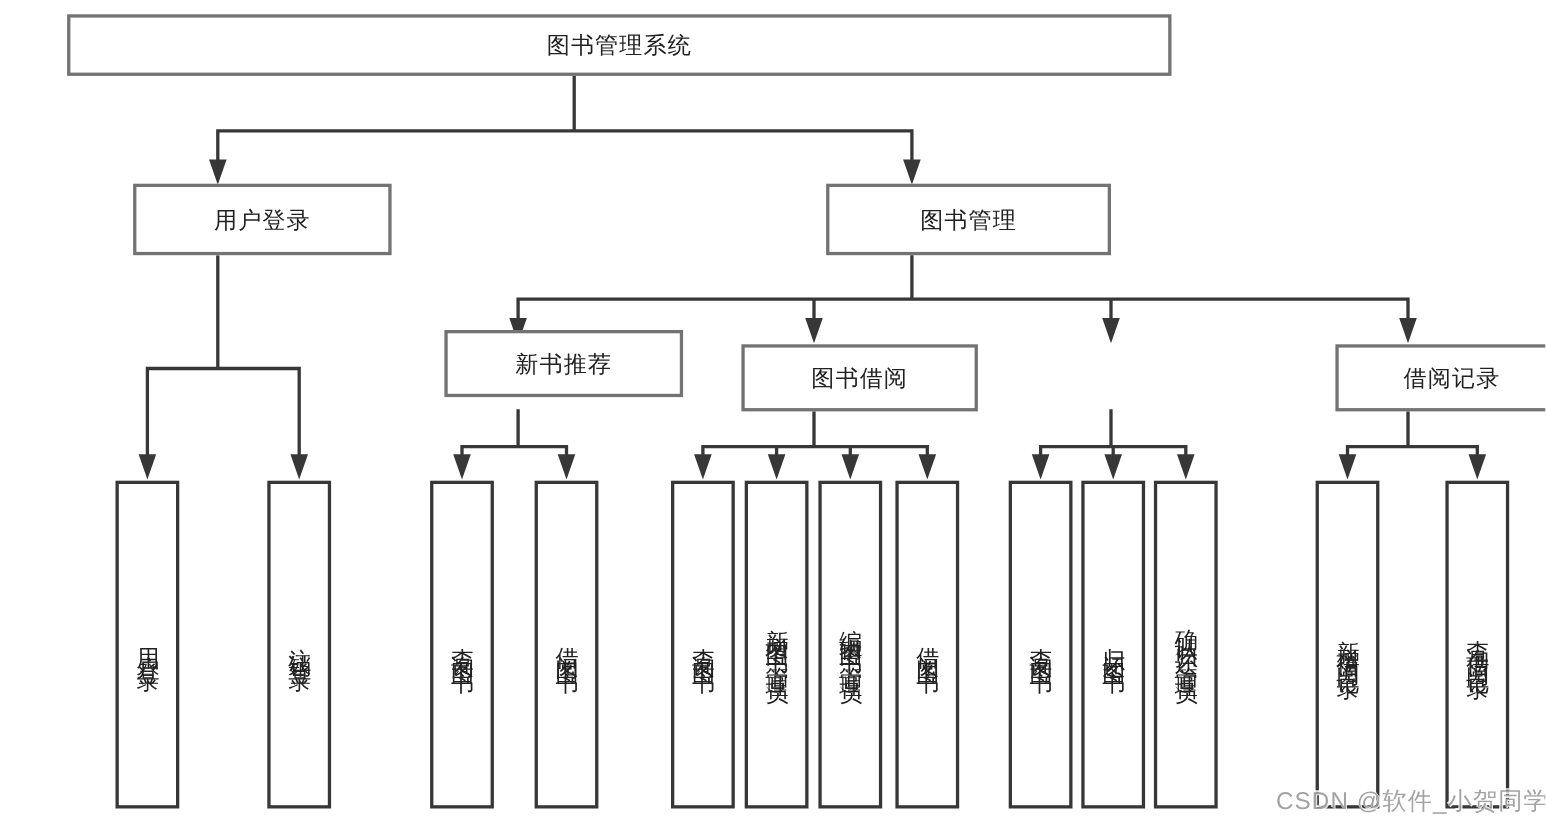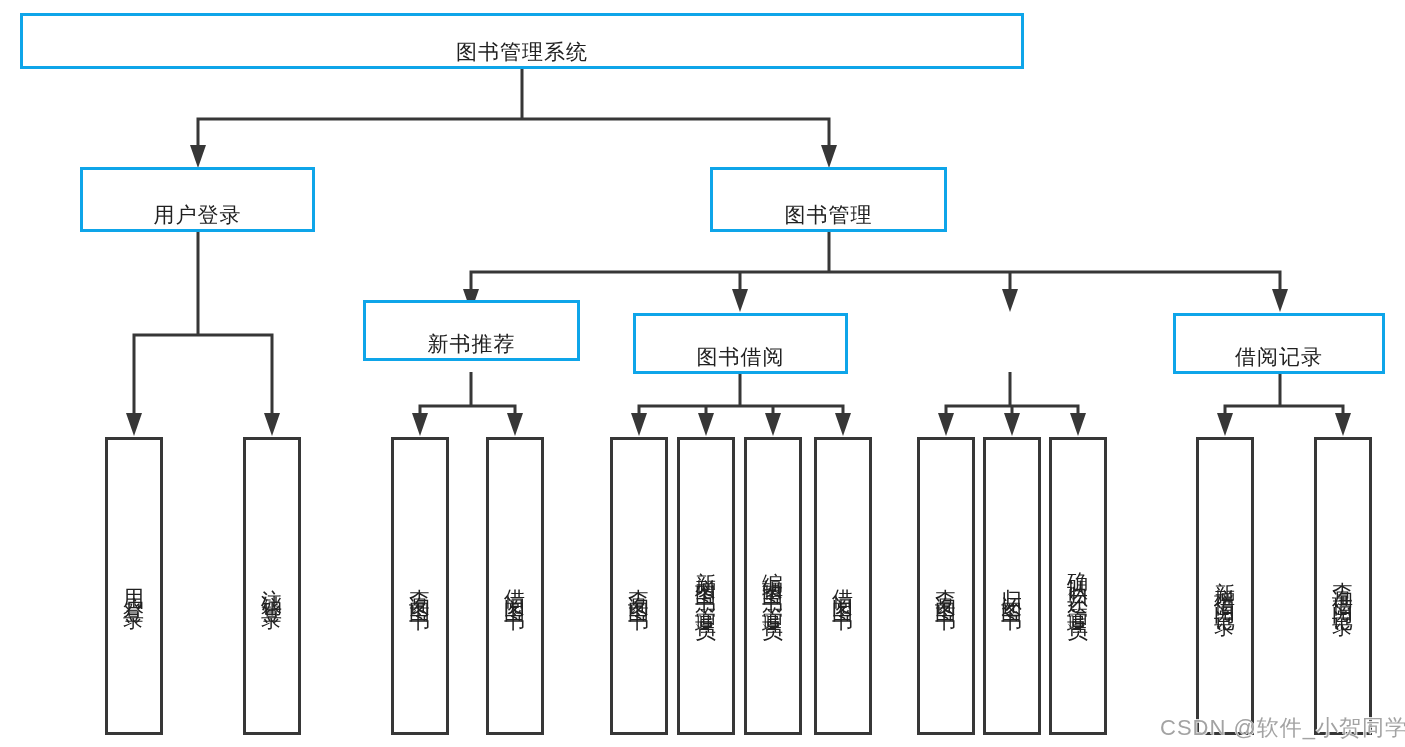--- a/index.html
+++ b/index.html
@@ -1,22 +1,22 @@
 <!DOCTYPE html>
 <html><head>
 <meta charset="utf-8">
 <style>
   html,body{margin:0;padding:0;background:#ffffff;}
   body{font-family:"Liberation Sans","DejaVu Sans",sans-serif;}
   .canvas{position:relative;width:1405px;height:747px;background:#ffffff;overflow:hidden;}
   .connectors{position:absolute;left:0;top:0;width:1405px;height:747px;}
   .h-box{
-    position:absolute;background:#ffffff;border:3px solid #0ea5e9;box-sizing:border-box;
-    display:flex;align-items:flex-end;justify-content:center;
-    font-size:21px;color:#212121;letter-spacing:1px;white-space:nowrap;
+    position:absolute;background:#ffffff;border:3px solid #737373;box-sizing:border-box;
+    display:flex;align-items:center;justify-content:center;
+    font-size:21px;color:#212121;letter-spacing:1px;white-space:nowrap;margin-left:41px;
   }
   .v-box{
     position:absolute;background:#ffffff;border:3px solid #373737;box-sizing:border-box;
     display:flex;align-items:center;justify-content:center;
   }
   .v-box .v-label{
     writing-mode:vertical-rl;text-orientation:mixed;
     font-size:21px;color:#212121;letter-spacing:7px;line-height:1;white-space:nowrap;
   }
   .watermark{
@@ -64,21 +64,21 @@
     </g>
   </svg>
 
   <div class="h-box" style="left:20px;top:13px;width:1004px;height:56px;">
     <span>图书管理系统</span>
   </div>
 
   <div class="h-box" style="left:80px;top:167px;width:235px;height:65px;">
     <span>用户登录</span>
   </div>
-  <div class="h-box" style="left:710px;top:167px;width:237px;height:65px;font-family:Liberation Serif, serif;">
+  <div class="h-box" style="left:710px;top:167px;width:259px;height:65px;font-family:Liberation Serif, serif;">
     <span>图书管理</span>
   </div>
 
   <div class="h-box" style="left:363px;top:300px;width:217px;height:61px;">
     <span>新书推荐</span>
   </div>
   <div class="h-box" style="left:633px;top:313px;width:215px;height:61px;">
     <span>图书借阅</span>
   </div>
   <div class="h-box" style="left:1173px;top:313px;width:212px;height:61px;">

